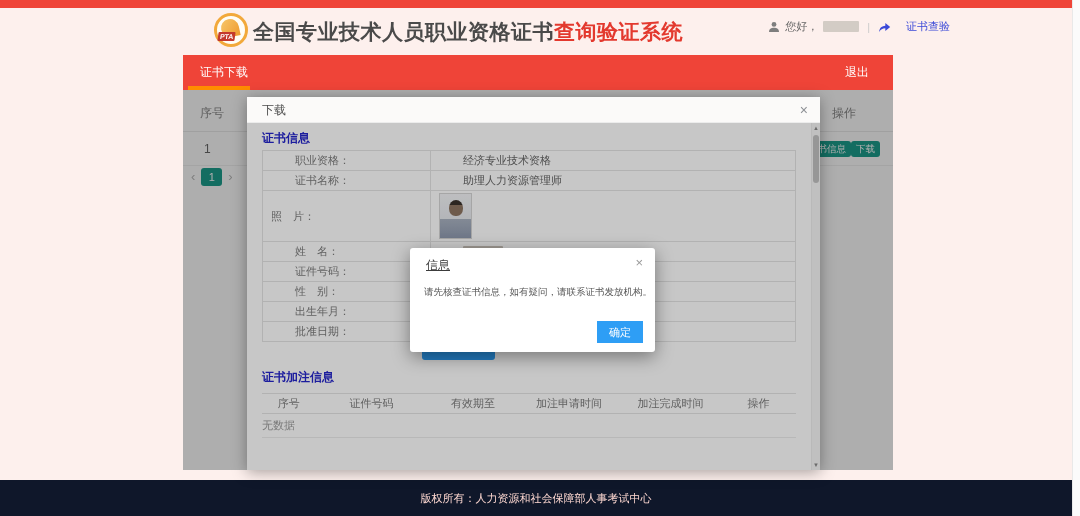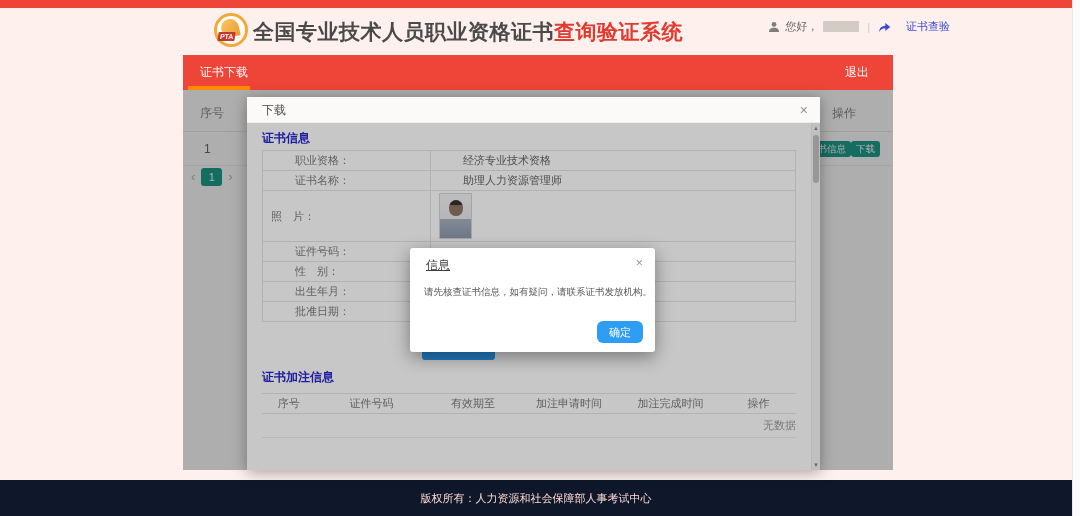--- a/index.html
+++ b/index.html
@@ -76,36 +76,36 @@
   .photo::before { content:""; position:absolute; left:9px; top:6px; width:14px; height:16px;
     border-radius:50% 50% 45% 45%;
     background:linear-gradient(180deg,#39312b 30%,#8d7562 30%); }
   .redact-fieldname { width:40px; height:10px; background:#c9c2ba; }
   .hidden-btn { position:absolute; left:175px; top:211px; width:73px; height:26px;
     background:#2e9ef5; border-radius:3px; z-index:3; }
   .anno-sec { position:absolute; left:15px; top:244px; right:24px; }
   .anno-table { width:100%; border-collapse:collapse; font-size:11px; margin-top:7px; }
   .anno-table th { border-top:1px solid #e4e4e4; border-bottom:1px solid #e4e4e4;
     color:#7c7c7c; font-weight:normal; height:20px; }
-  .anno-empty { text-align:right; color:#9b9b9b; height:24px; border-bottom:1px solid #ececec; }
+  .anno-empty { text-align:left; color:#9b9b9b; height:24px; border-bottom:1px solid #ececec; }
   .dl-scrollbar { position:absolute; right:0; top:26px; bottom:0; width:9px; background:#f7f7f7;
     border-left:1px solid #ededed; z-index:2; }
   .sb-up,.sb-down { position:absolute; left:0; width:8px; text-align:center; font-size:6px; color:#8a8a8a; }
   .sb-up { top:2px; } .sb-down { bottom:2px; }
   .sb-thumb { position:absolute; left:1px; top:12px; width:6px; height:48px; background:#c2c2c2; border-radius:3px; }
   .dl-overlay { position:absolute; top:26px; left:0; right:0; bottom:0; background:rgba(0,0,0,0.22); z-index:4; }
 
   
   .info-modal { left:410px; top:248px; width:245px; height:104px; background:#fff; z-index:30;
     border-radius:3px; box-shadow:0 5px 18px rgba(0,0,0,0.4); }
   .im-title { position:absolute; left:16px; top:9px; font-size:12px; color:#3c3c3c;text-decoration:underline; }
   .im-close { position:absolute; right:12px; top:7px; font-size:13px; color:#999; cursor:pointer; }
   .im-msg { position:absolute; left:14px; top:35px; font-size:9.5px; color:#555; line-height:1.8; white-space:nowrap; }
   .im-ok { position:absolute; right:12px; bottom:9px; height:22px; padding:0 12px; background:#2e9ef5;
-    color:#fff; font-size:11px; line-height:22px; border:none; border-radius:6px; cursor:pointer; }
+    color:#fff; font-size:11px; line-height:22px; border:none; border-radius:0; cursor:pointer; }
 
   
   .footer { left:0; top:480px; width:1072px; height:36px; background:#0f172a; text-align:center; }
   .footer span { line-height:36px; font-size:11px; color:#ffd9d2; }
 
   
   .icon-svg { display:inline-block; vertical-align:middle; }
 </style>
 </head>
 <body>
@@ -175,20 +175,26 @@
         <td class="val">经济专业技术资格</td>
       </tr>
       <tr class="row-s">
         <td class="lbl">证书名称：</td>
         <td class="val">助理人力资源管理师</td>
       </tr>
       <tr class="row-photo">
         <td class="lbl">照　片：</td>
         <td class="val">
           <div class="photo"></div>
+        </td>
+      </tr>
+      <tr class="row-s">
+        <td class="lbl">姓　名：</td>
+        <td class="val">
+          <span class="redact redact-fieldname"></span>
         </td>
       </tr>
       <tr class="row-s">
         <td class="lbl">证件号码：</td>
         <td class="val"></td>
       </tr>
       <tr class="row-s">
         <td class="lbl">性　别：</td>
         <td class="val"></td>
       </tr>

